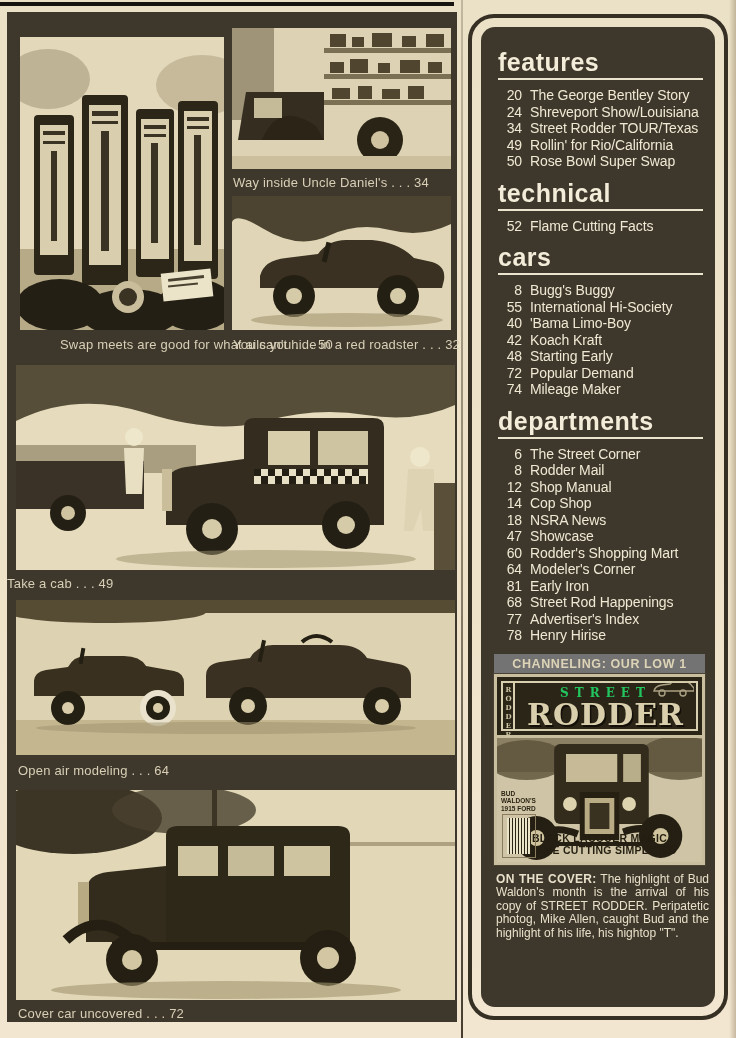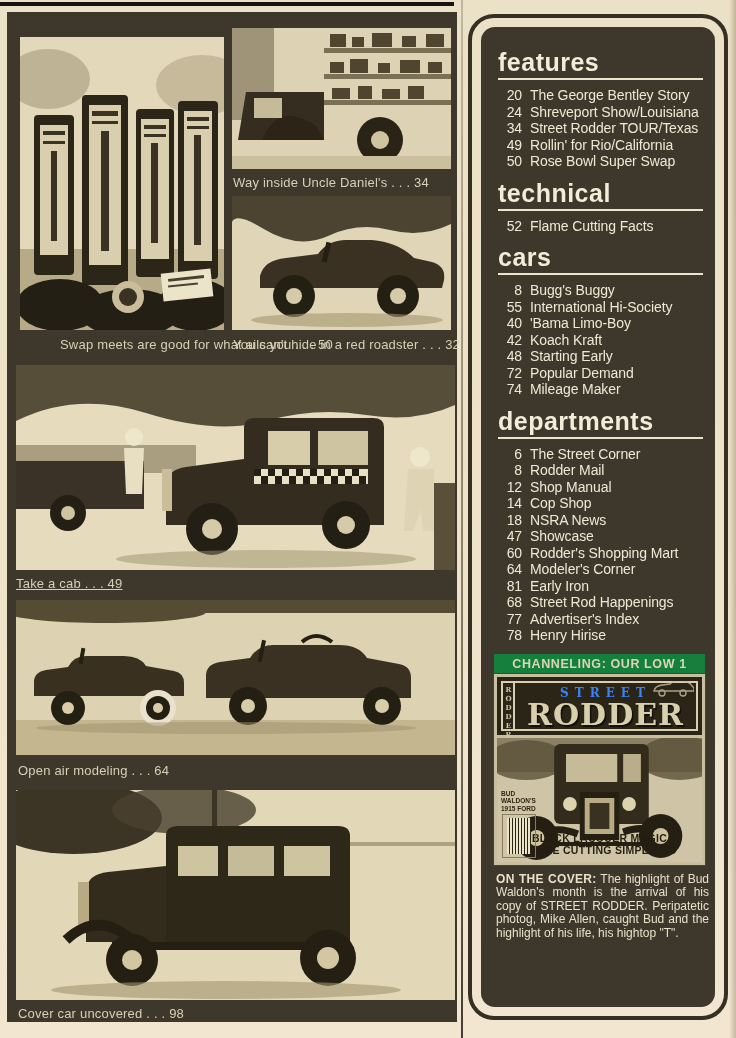--- a/index.html
+++ b/index.html
@@ -20,49 +20,49 @@
 
   .ph1{left:13px;top:25px;width:204px;height:293px;}
   .ph2{left:225px;top:16px;width:219px;height:141px;}
   .ph3{left:225px;top:184px;width:219px;height:134px;}
   .ph4{left:9px;top:353px;width:439px;height:205px;}
   .ph5{left:9px;top:588px;width:439px;height:155px;}
   .ph6{left:9px;top:778px;width:439px;height:210px;}
   .cap1{left:13px;top:325px;margin-left:40px;}
   .cap2{left:226px;top:163px;}
   .cap3{left:226px;top:325px;}
-  .cap4{left:9px;top:564px;text-decoration:underline;}
+  .cap4{left:0;top:564px;}
   .cap5{left:11px;top:751px;}
   .cap6{left:11px;top:994px;}
 
   
   .toc-outline{position:absolute;left:468px;top:14px;width:252px;height:998px;
                border:4px solid #362f24;border-radius:26px;}
   .toc-panel{position:absolute;left:481px;top:27px;width:234px;height:980px;background:#3e372b;
              border-radius:14px;box-sizing:border-box;padding:22px 12px 0 17px;color:#f0ead6;overflow:hidden;}
   .toc-section h2{margin:0;font-size:25px;line-height:26px;font-weight:bold;letter-spacing:.5px;color:#f2ecd9;}
   .sec-rule{height:0;border:none;border-top:2px solid #eae3cd;margin:3px 0 7px 0;}
   .toc-list{list-style:none;margin:0;padding:0;}
   .toc-list li{font-size:14px;line-height:16.5px;letter-spacing:-.1px;white-space:nowrap;color:#efe9d4;}
   .toc-list .num{display:inline-block;width:24px;text-align:right;margin-right:8px;font-weight:normal;}
   .toc-section{margin-bottom:10px;}
 
   
   .cover{margin:8px -2px 0 -4px;width:211px;}
-  .cover-banner{background:#15803d;color:#ddd3b6;font-weight:bold;font-size:12.5px;line-height:20px;
+  .cover-banner{background:#737373;color:#ddd3b6;font-weight:bold;font-size:12.5px;line-height:20px;
                 text-align:center;letter-spacing:.6px;height:20px;}
   .cover-body{background:#c9bf9f;padding:3px;box-shadow:0 0 0 1px #4a4232;}
   .masthead{position:relative;background:#2b2517;height:58px;}
   .mast-box{position:absolute;inset:4px;border:2px solid #d8cfb0;display:flex;}
   .mast-spine{writing-mode:vertical-rl;text-orientation:upright;font-family:"DejaVu Serif",serif;
               font-weight:bold;font-size:7px;letter-spacing:0;color:#cfc6a4;border-right:2px solid #d8cfb0;
               padding:2px 1px;line-height:8px;}
   .mast-main{flex:1;text-align:center;}
   .mast-street{font-family:"DejaVu Serif",serif;font-weight:bold;font-size:12px;letter-spacing:6px;
-               color:#3b82f6;margin-top:3px;}
+               color:#22c55e;margin-top:3px;}
   .mast-rodder{font-family:"DejaVu Serif",serif;font-weight:bold;font-size:30px;line-height:30px;
                letter-spacing:1px;color:#d9cfac;text-shadow:1.5px 1.5px 0 #120e08;}
   .mast-car{position:absolute;right:8px;top:4px;opacity:.8;}
   .cover-photo{position:relative;height:124px;background:#cfc5a6;margin-top:3px;}
   .cover-photo svg{display:block;width:100%;height:100%;}
   .side-label{position:absolute;left:4px;top:52px;font-size:6.5px;line-height:7.5px;color:#2c2516;
               font-weight:bold;white-space:pre-line;}
   .cover-lines{position:absolute;left:0;right:0;bottom:6px;text-align:center;}
   .cover-lines div{font-size:10.5px;line-height:12px;font-weight:bold;color:#241e12;letter-spacing:.3px;}
   .barcode{position:absolute;left:5px;bottom:4px;width:24px;height:36px;background:#ece4c9;
@@ -268,21 +268,21 @@
           <circle cx="312" cy="168" r="11" fill="#d2c7a2"></circle>
         <ellipse cx="210" cy="200" rx="175" ry="9" fill="#a2956e" opacity=".6"></ellipse>
       </svg>
     </div>
 
     <div class="caption cap2">Way inside Uncle Daniel's . . . 34</div>
     <div class="caption cap1">Swap meets are good for what ails you . . . 50</div>
     <div class="caption cap3">You can't hide in a red roadster . . . 32</div>
     <div class="caption cap4">Take a cab . . . 49</div>
     <div class="caption cap5">Open air modeling . . . 64</div>
-    <div class="caption cap6">Cover car uncovered . . . 98</div>
+    <div class="caption cap6">Cover car uncovered . . . 72</div>
   </div>
 
   <div class="toc-outline"></div>
 
   <div class="toc-panel">
 
     <div class="toc-section">
       <h2>features</h2>
       <hr class="sec-rule">
       <ul class="toc-list">

